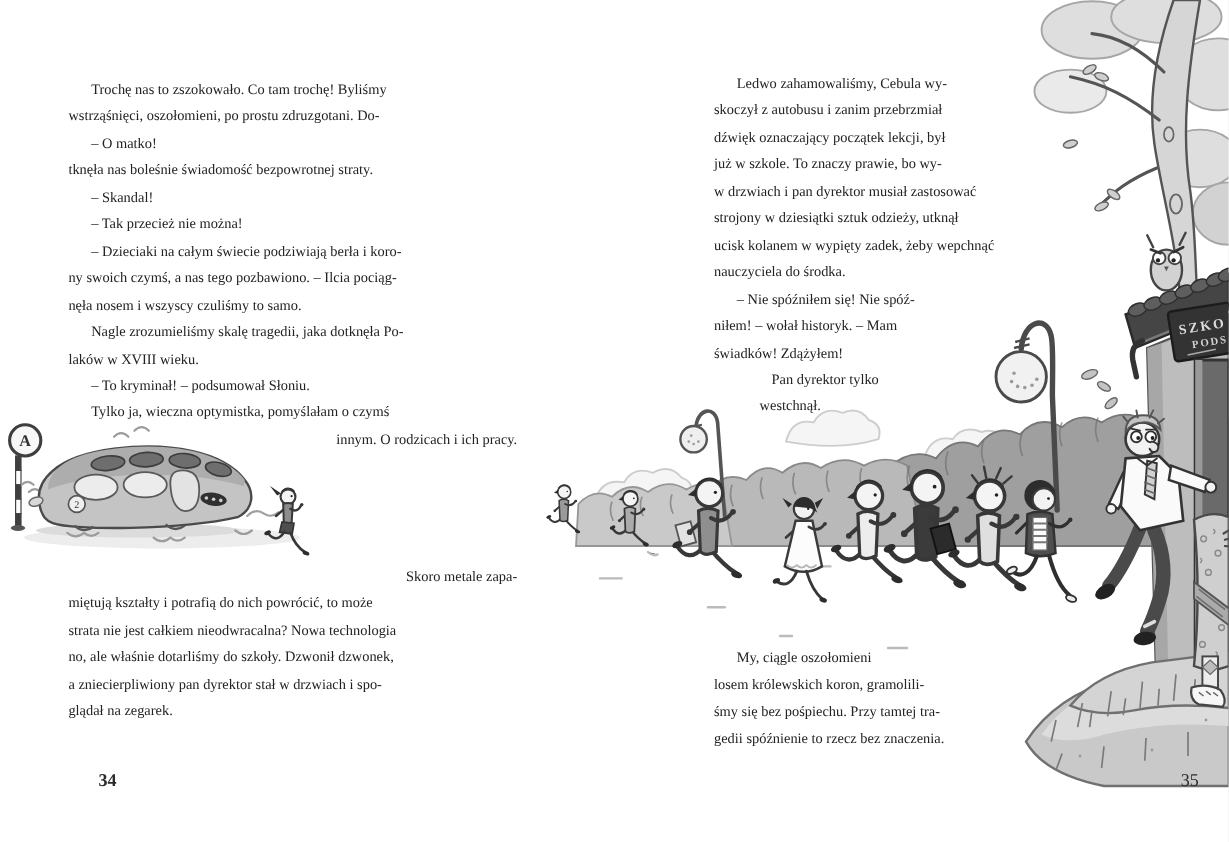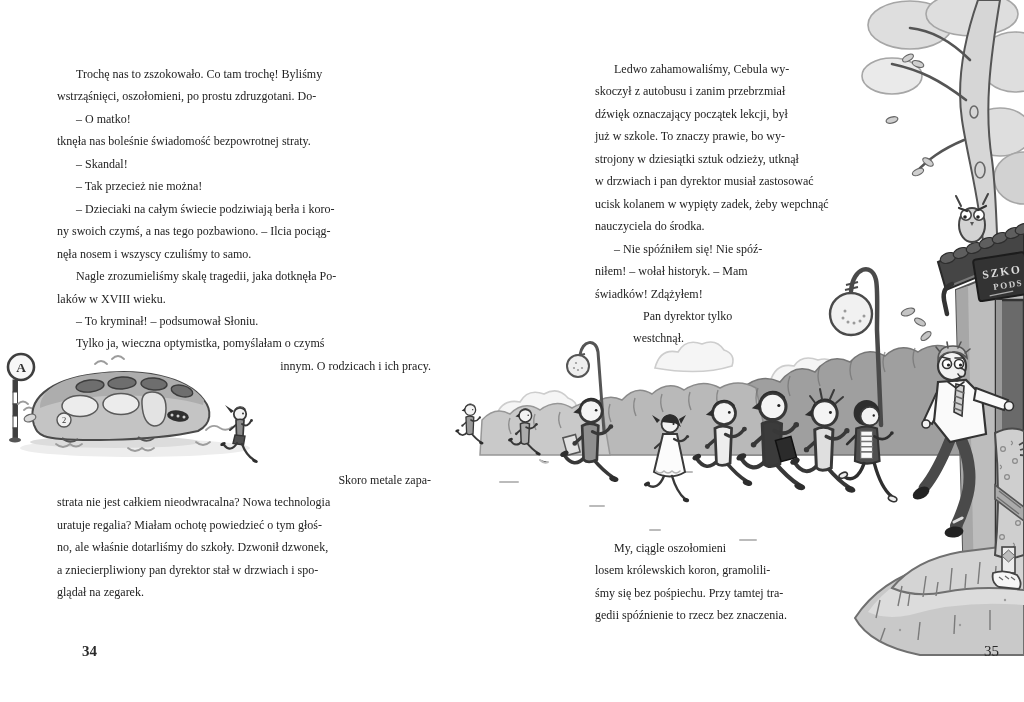--- a/index.html
+++ b/index.html
@@ -109,22 +109,22 @@
         <path d="M23,35 L33,36 L31.5,45 L21,43.5 Z" fill="#4e4e4e" stroke="#333" stroke-width="1.4"></path>
         <path d="M30,44 C33,52 37,57 42,60" stroke="#383838" stroke-width="2.2" fill="none"></path>
         <path d="M25,43 C21,50 16,50 12,45" stroke="#383838" stroke-width="2.2" fill="none"></path>
         <ellipse cx="43" cy="61" rx="2.9" ry="1.7" fill="#2d2d2d" transform="rotate(20 43 61)"></ellipse>
         <ellipse cx="11" cy="44" rx="2.9" ry="1.7" fill="#2d2d2d" transform="rotate(-25 11 44)"></ellipse>
       </g>
     </svg>
 
     <div class="textblock tb-left-2">
         <div class="line right">Skoro metale zapa-</div>
+        <div class="line ">miętują kształty i potrafią do nich powrócić, to może</div>
         <div class="line ">strata nie jest całkiem nieodwracalna? Nowa technologia</div>
-        <div class="line ">uratuje regalia? Miałam ochotę powiedzieć o tym głoś-</div>
         <div class="line ">no, ale właśnie dotarliśmy do szkoły. Dzwonił dzwonek,</div>
         <div class="line ">a zniecierpliwiony pan dyrektor stał w drzwiach i spo-</div>
         <div class="line ">glądał na zegarek.</div>
       </div>
     <div class="pagenum pn-left">34</div>
   </section>
 
   <section>
 
     <svg class="art art-right" width="584" height="660" viewBox="0 0 584 660">
@@ -398,22 +398,22 @@
         <path d="M70,30 Q78,32 74,38 Q70,40 68,36" fill="#e8e8e8" stroke="#333" stroke-width="1.6"></path>
         <path d="M64,42 q3,2 6,0" stroke="#333" stroke-width="1.4" fill="none"></path>
       </g>
     </svg>
 
     <div class="textblock tb-right-1">
         <div class="line ind">Ledwo zahamowaliśmy, Cebula wy-</div>
         <div class="line ">skoczył z autobusu i zanim przebrzmiał</div>
         <div class="line ">dźwięk oznaczający początek lekcji, był</div>
         <div class="line ">już w szkole. To znaczy prawie, bo wy-</div>
+        <div class="line ">w drzwiach i pan dyrektor musiał zastosować</div>
         <div class="line ">strojony w dziesiątki sztuk odzieży, utknął</div>
-        <div class="line ">w drzwiach i pan dyrektor musiał zastosować</div>
         <div class="line ">ucisk kolanem w wypięty zadek, żeby wepchnąć</div>
         <div class="line ">nauczyciela do środka.</div>
         <div class="line ind">– Nie spóźniłem się! Nie spóź-</div>
         <div class="line ">niłem! – wołał historyk. – Mam</div>
         <div class="line ">świadków! Zdążyłem!</div>
         <div class="line ind2">Pan dyrektor tylko</div>
         <div class="line ind3">westchnął.</div>
       </div>
     <div class="textblock tb-right-2">
         <div class="line ind">My, ciągle oszołomieni</div>

